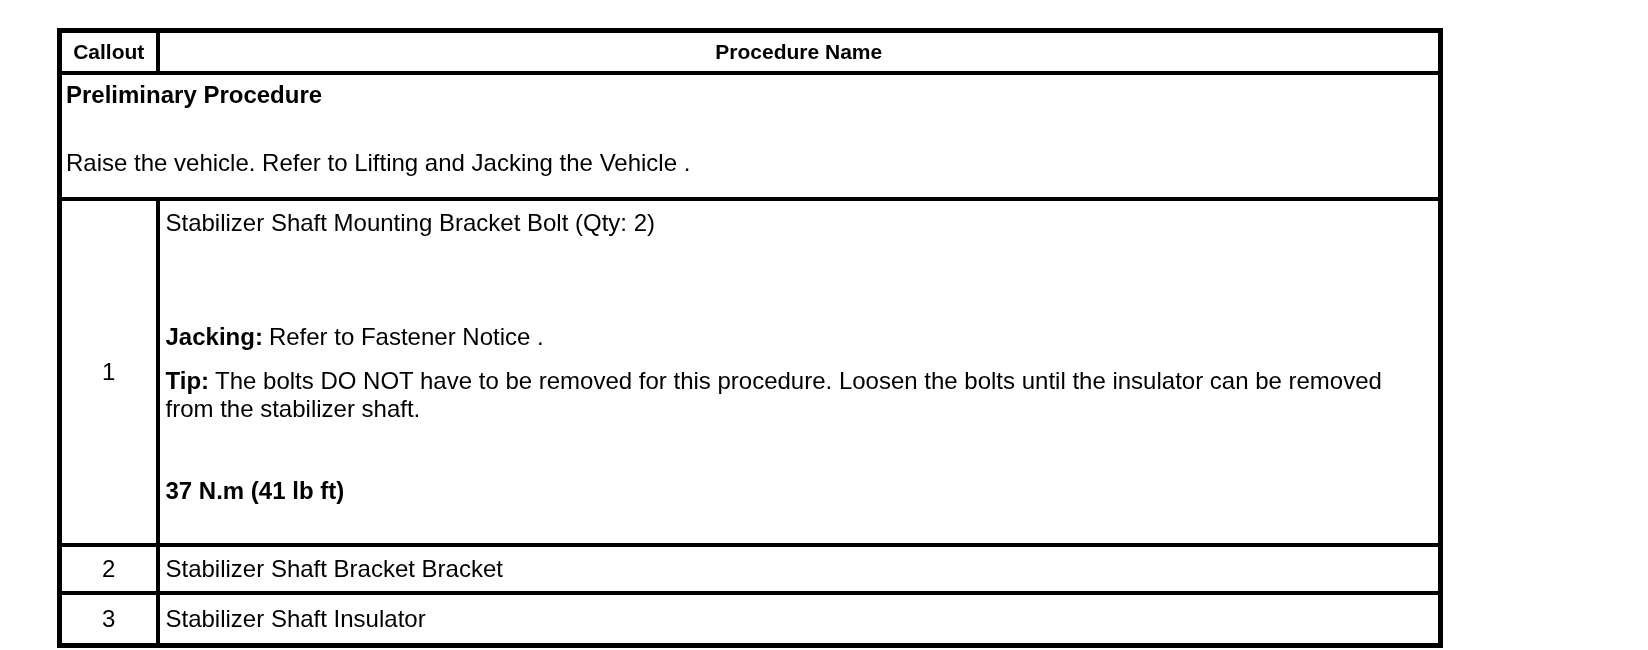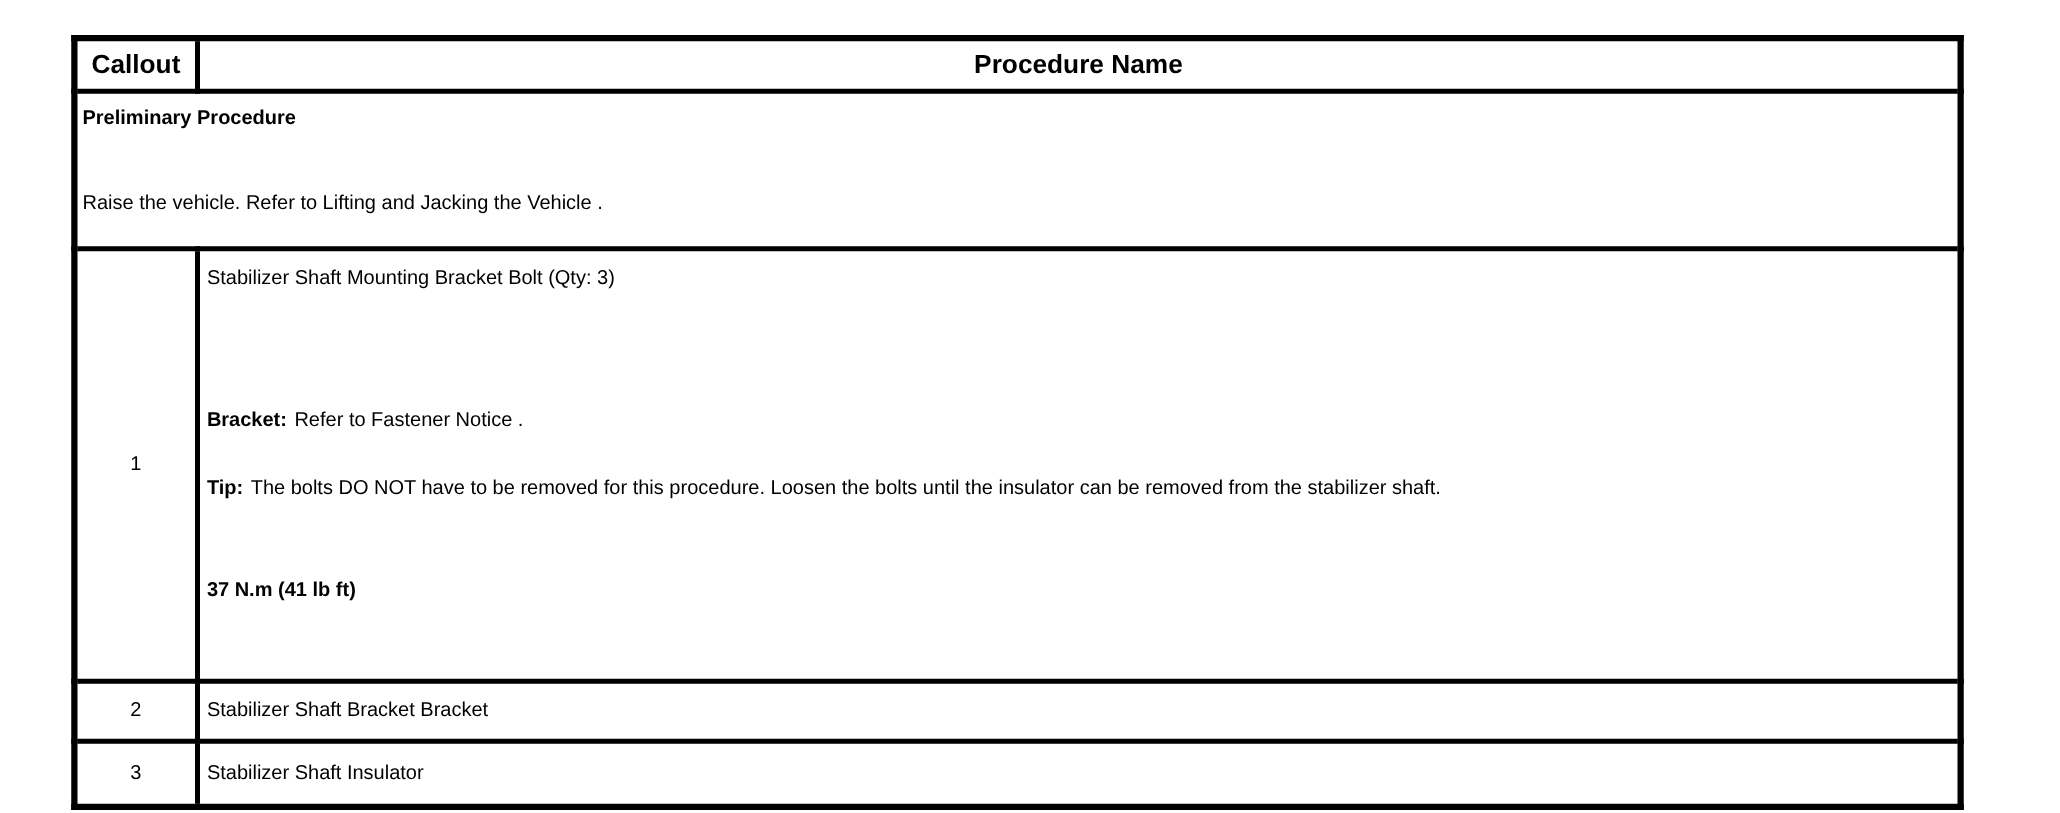--- a/index.html
+++ b/index.html
@@ -15,32 +15,32 @@
   .page {
     position: relative;
     width: 1648px;
     height: 650px;
     background: #ffffff;
   }
   table.callout-table {
     position: absolute;
     left: 57px;
     top: 28px;
-    width: 1514px;
+    width: 1386px;
     border-collapse: collapse;
     table-layout: fixed;
     border: 5px solid #000000;
     background: #ffffff;
   }
   .callout-table col.col-callout { width: 98px; }
   .callout-table th,
   .callout-table td {
     border: 4px solid #000000;
     padding: 0;
-    font-size: 16px;
+    font-size: 24px;
     line-height: 28px;
     background: #ffffff;
     overflow: hidden;
   }
   tr.header-row th {
     height: 38px;
     font-size: 21px;
     font-weight: bold;
     text-align: center;
     vertical-align: middle;
@@ -69,21 +69,21 @@
     padding: 8px 10px 8px 6px;
   }
   td.component-cell {
     vertical-align: middle;
     padding: 0 10px 0 6px;
   }
   tr.item-row-2 td { height: 44px; }
   tr.item-row-3 td { height: 48px; }
   .r1-title  { margin: 0; }
   .r1-notice { margin: 86px 0 0 0; }
-  .r1-tip    { margin: 26px 0 0 0; }
+  .r1-tip    { margin: 16px 0 0 0; }
   .r1-torque { margin: 54px 0 0 0; font-weight: bold; }
   .bold-label {
     font-weight: bold;
     margin-right: 6px;
   }
 </style>
 </head>
 <body>
 
 <div class="page">
@@ -101,23 +101,23 @@
       <tr class="prelim-row">
         <td colspan="2">
           <p class="prelim-title">Preliminary Procedure</p>
           <p class="prelim-text">Raise the vehicle. Refer to Lifting and Jacking the Vehicle .</p>
         </td>
       </tr>
 
       <tr class="item-row-1">
         <td class="callout-cell">1</td>
         <td class="component-cell-tall">
-          <p class="r1-title">Stabilizer Shaft Mounting Bracket Bolt (Qty: 3)</p>
+          <p class="r1-title">Stabilizer Shaft Mounting Bracket Bolt (Qty: 2)</p>
           <p class="r1-notice">
-            <span class="bold-label">Bracket:</span><span>Refer to Fastener Notice .</span>
+            <span class="bold-label">Jacking:</span><span>Refer to Fastener Notice .</span>
           </p>
           <p class="r1-tip">
             <span class="bold-label">Tip:</span><span>The bolts DO NOT have to be removed for this procedure. Loosen the bolts until the insulator can be removed from the stabilizer shaft.</span>
           </p>
           <p class="r1-torque">37 N.m (41 lb ft)</p>
         </td>
       </tr>
 
       <tr class="item-row-2">
         <td class="callout-cell">2</td>

